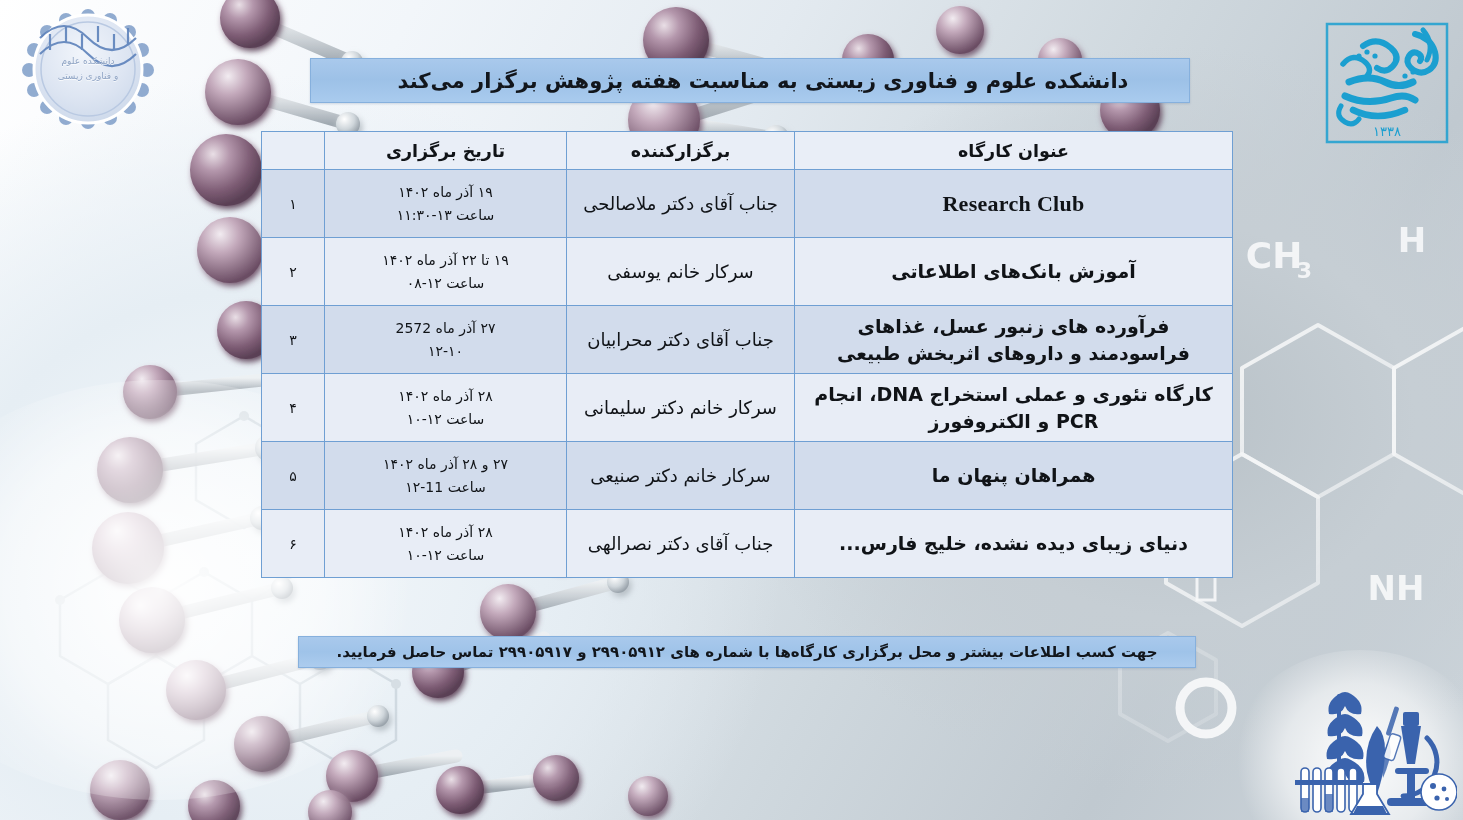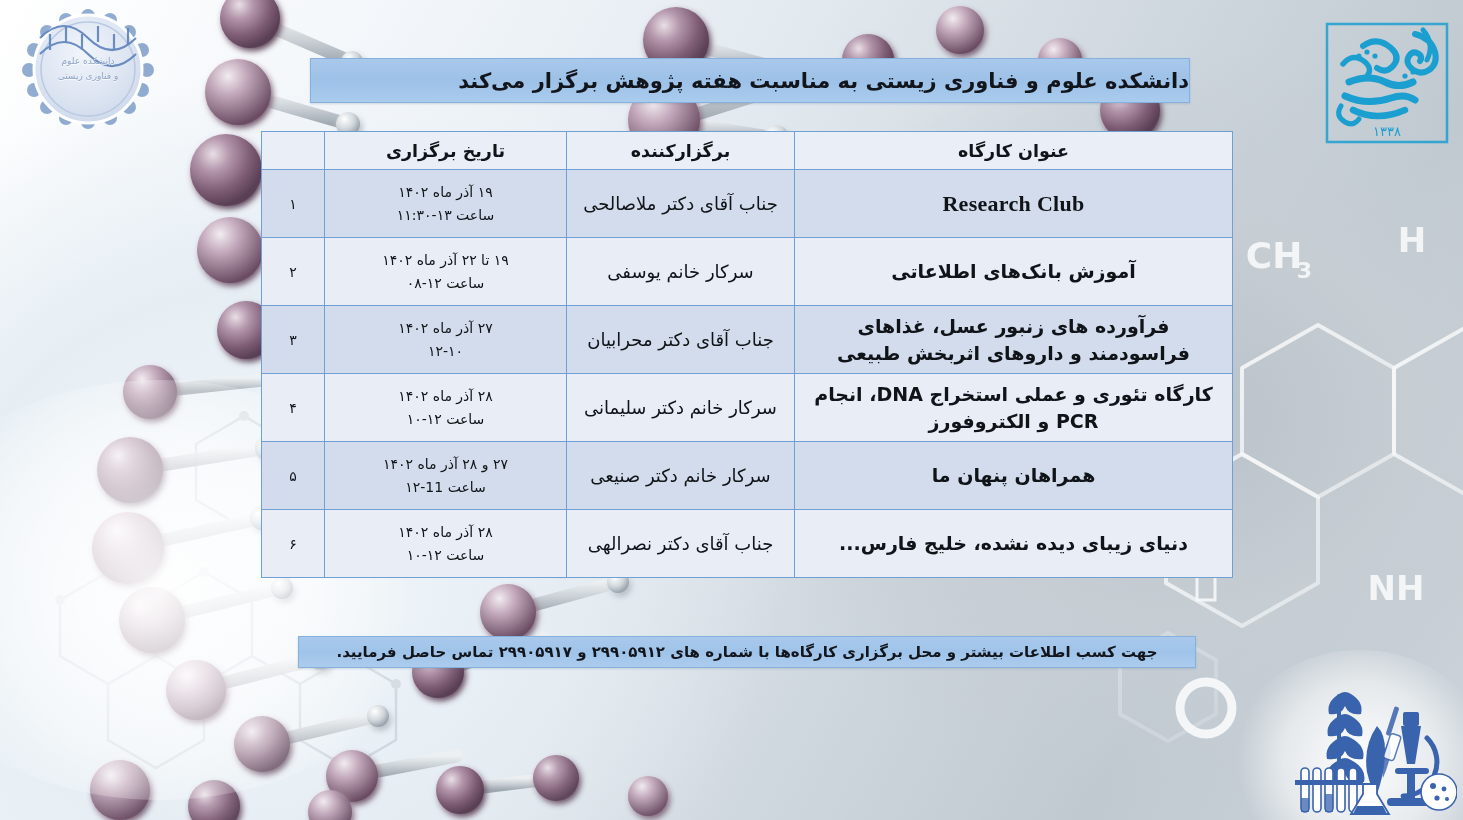--- a/index.html
+++ b/index.html
@@ -71,20 +71,21 @@
 
   
   .title-banner {
     position: absolute;
     left: 310px; top: 58px;
     width: 880px; height: 45px;
     background: linear-gradient(180deg, #a9c9ec 0%, #9dc1e7 48%, #a9cbee 100%);
     border: 1px solid #86b0dd;
     display: flex;
     align-items: center;
+    justify-content: center;
     box-shadow: 0 1px 2px rgba(90,120,150,.25);
     padding-left: 26px;
   }
   .title-banner span {
     font-size: 21px;
     font-weight: 700;
     color: #12161c;
     letter-spacing: 0;
     white-space: nowrap;
   }
@@ -514,21 +515,21 @@
             <td class="c-date">
               <span class="date-line">۱۹ تا ۲۲ آذر ماه ۱۴۰۲</span>
               <span class="date-line">ساعت ۱۲-۰۸</span>
             </td>
             <td class="c-num">۲</td>
           </tr>
           <tr class="odd">
             <td class="c-title">فرآورده های زنبور عسل، غذاهای فراسودمند و داروهای اثربخش طبیعی</td>
             <td class="c-host">جناب آقای دکتر محرابیان</td>
             <td class="c-date">
-              <span class="date-line">۲۷ آذر ماه ۱۴۰۲</span>
+              <span class="date-line">۲۷ آذر ماه 2572</span>
               <span class="date-line">۱۲-۱۰</span>
             </td>
             <td class="c-num">۳</td>
           </tr>
           <tr class="even">
             <td class="c-title">کارگاه تئوری و عملی استخراج DNA، انجام PCR و الکتروفورز</td>
             <td class="c-host">سرکار خانم دکتر سلیمانی</td>
             <td class="c-date">
               <span class="date-line">۲۸ آذر ماه ۱۴۰۲</span>
               <span class="date-line">ساعت ۱۲-۱۰</span>

